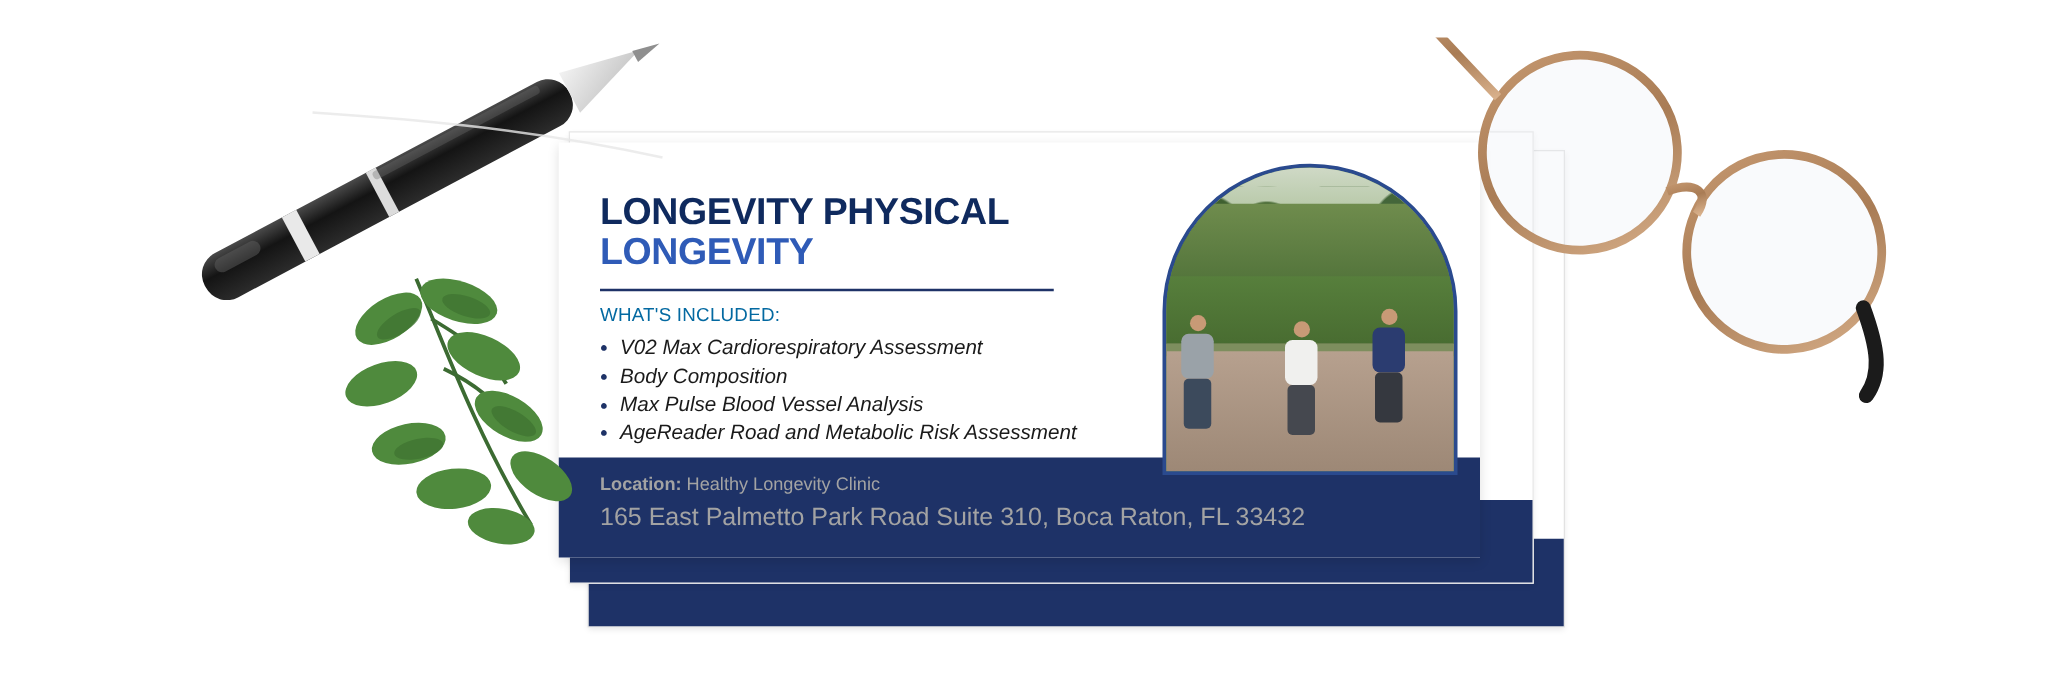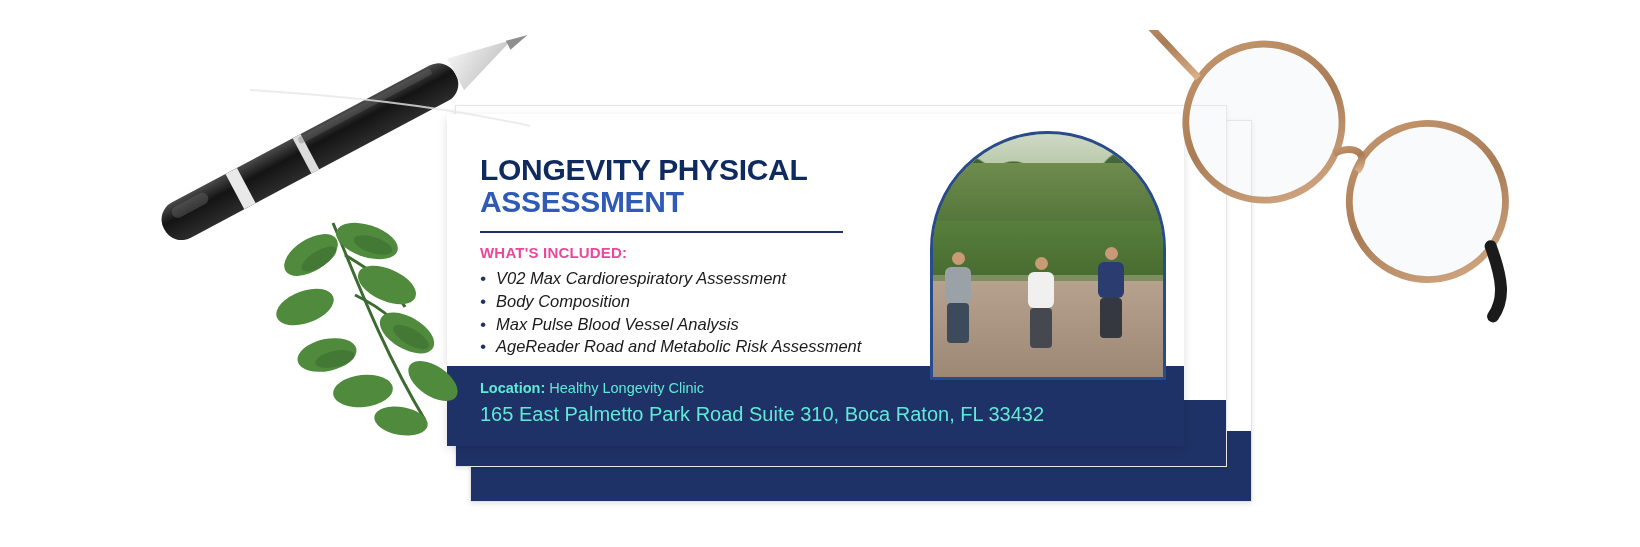--- a/index.html
+++ b/index.html
@@ -90,22 +90,22 @@
     display: block;
   }
   .rule {
     width: 363px;
     height: 2px;
     background: #1e3267;
     margin: 13px 0 11px 0;
   }
   .included-label {
     font-size: 15px;
-    font-weight: bold;
-    color: #ec4899;
+    font-weight: normal;
+    color: #0369a1;
     letter-spacing: 0.2px;
     margin: 0 0 6px 0;
   }
   ul.bullets {
     list-style: none;
     margin: 0;
     padding: 0;
     font-style: italic;
   }
   ul.bullets li {
@@ -122,21 +122,21 @@
     top: 0;
     color: #1e3267;
     font-size: 17px;
   }
 
   .footer-strip {
     position: absolute;
     left: 0; right: 0; bottom: 0;
     height: 80px;
     background: #1e3267;
-    color: #5eead4;
+    color: #a3a3a3;
     padding: 14px 0 0 33px;
     box-sizing: border-box;
   }
   .footer-line-1 {
     font-size: 14.5px;
     margin-bottom: 7px;
   }
   .footer-line-1 b { font-weight: bold; }
   .footer-line-2 {
     font-size: 20px;
@@ -255,21 +255,21 @@
     <div class="strip"></div>
   </div>
   <div class="card-back-1">
     <div class="strip"></div>
   </div>
 
   <div class="flyer">
     <div class="flyer-body">
       <h1 class="title">
         <span>LONGEVITY PHYSICAL</span>
-        <span class="line2">ASSESSMENT</span>
+        <span class="line2">LONGEVITY</span>
       </h1>
       <div class="rule"></div>
       <p class="included-label">WHAT'S INCLUDED:</p>
       <ul class="bullets">
         <li>V02 Max Cardiorespiratory Assessment</li>
         <li>Body Composition</li>
         <li>Max Pulse Blood Vessel Analysis</li>
         <li>AgeReader Road and Metabolic Risk Assessment</li>
       </ul>
     </div>

